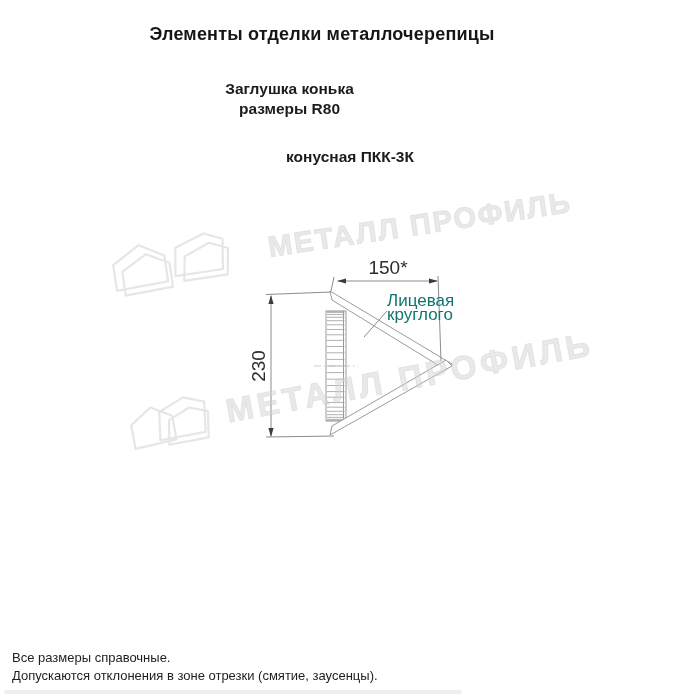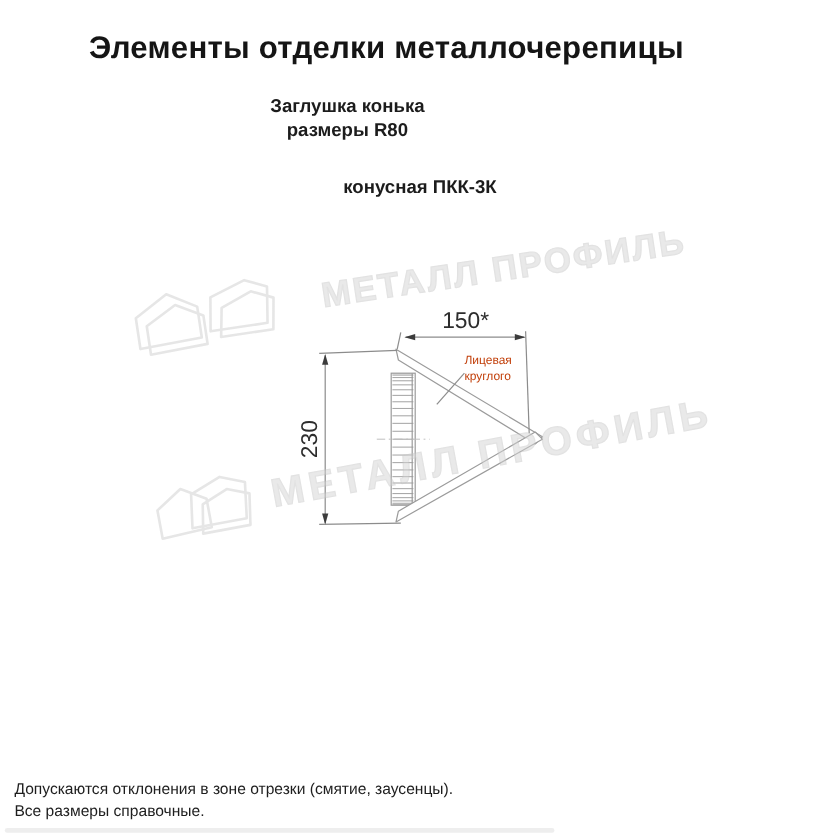--- a/index.html
+++ b/index.html
@@ -3,21 +3,21 @@
 <meta charset="utf-8">
 <style>
   html,body{margin:0;padding:0;background:#fff;}
   .page{
     position:relative;width:700px;height:700px;background:#ffffff;
     font-family:"Liberation Sans",sans-serif;overflow:hidden;
   }
   
   .title{
     position:absolute;top:24px;left:0;width:644px;text-align:center;
-    font-size:26px;font-weight:bold;color:#151515;letter-spacing:.2px;z-index:3;
+    font-size:18px;font-weight:bold;color:#151515;letter-spacing:.2px;z-index:3;
   }
   .subtitle{
     position:absolute;top:79px;left:0;width:579px;text-align:center;
     font-size:15.5px;font-weight:bold;color:#1c1c1c;line-height:20px;z-index:3;
   }
   .subtitle2{
     position:absolute;top:134px;left:0;width:700px;text-align:center;
     font-size:15.5px;font-weight:bold;color:#1c1c1c;z-index:3;margin-top:14px;
   }
   
@@ -42,22 +42,22 @@
   
   .dim-w{
     position:absolute;left:354px;top:257px;width:68px;text-align:center;
     font-size:19px;color:#2d2d2d;z-index:3;
   }
   .dim-h{
     position:absolute;left:227px;top:356px;width:62px;height:20px;text-align:center;
     font-size:19px;color:#2d2d2d;transform:rotate(-90deg);transform-origin:center;z-index:3;
   }
   .callout{
-    position:absolute;left:387px;top:294px;font-size:10px;line-height:13.5px;
-    color:#c2410c;z-index:3;
+    position:absolute;left:387px;top:294px;font-size:17px;line-height:13.5px;
+    color:#0f766e;z-index:3;
   }
   
   .footer{
     position:absolute;left:12px;top:649px;font-size:13px;line-height:17.5px;
     color:#1e1e1e;z-index:3;
   }
 </style>
 </head>
 <body>
 
@@ -152,18 +152,18 @@
   </svg>
 
   <div class="dim-w">150*</div>
   <div class="dim-h">230</div>
   <div class="callout">
     <div>Лицевая</div>
     <div>круглого</div>
   </div>
 
   <div class="footer">
+    <div>Все размеры справочные.</div>
     <div>Допускаются отклонения в зоне отрезки (смятие, заусенцы).</div>
-    <div>Все размеры справочные.</div>
   </div>
 
   <div class="bottom-streak"></div>
 </div>
 
 </body></html>

